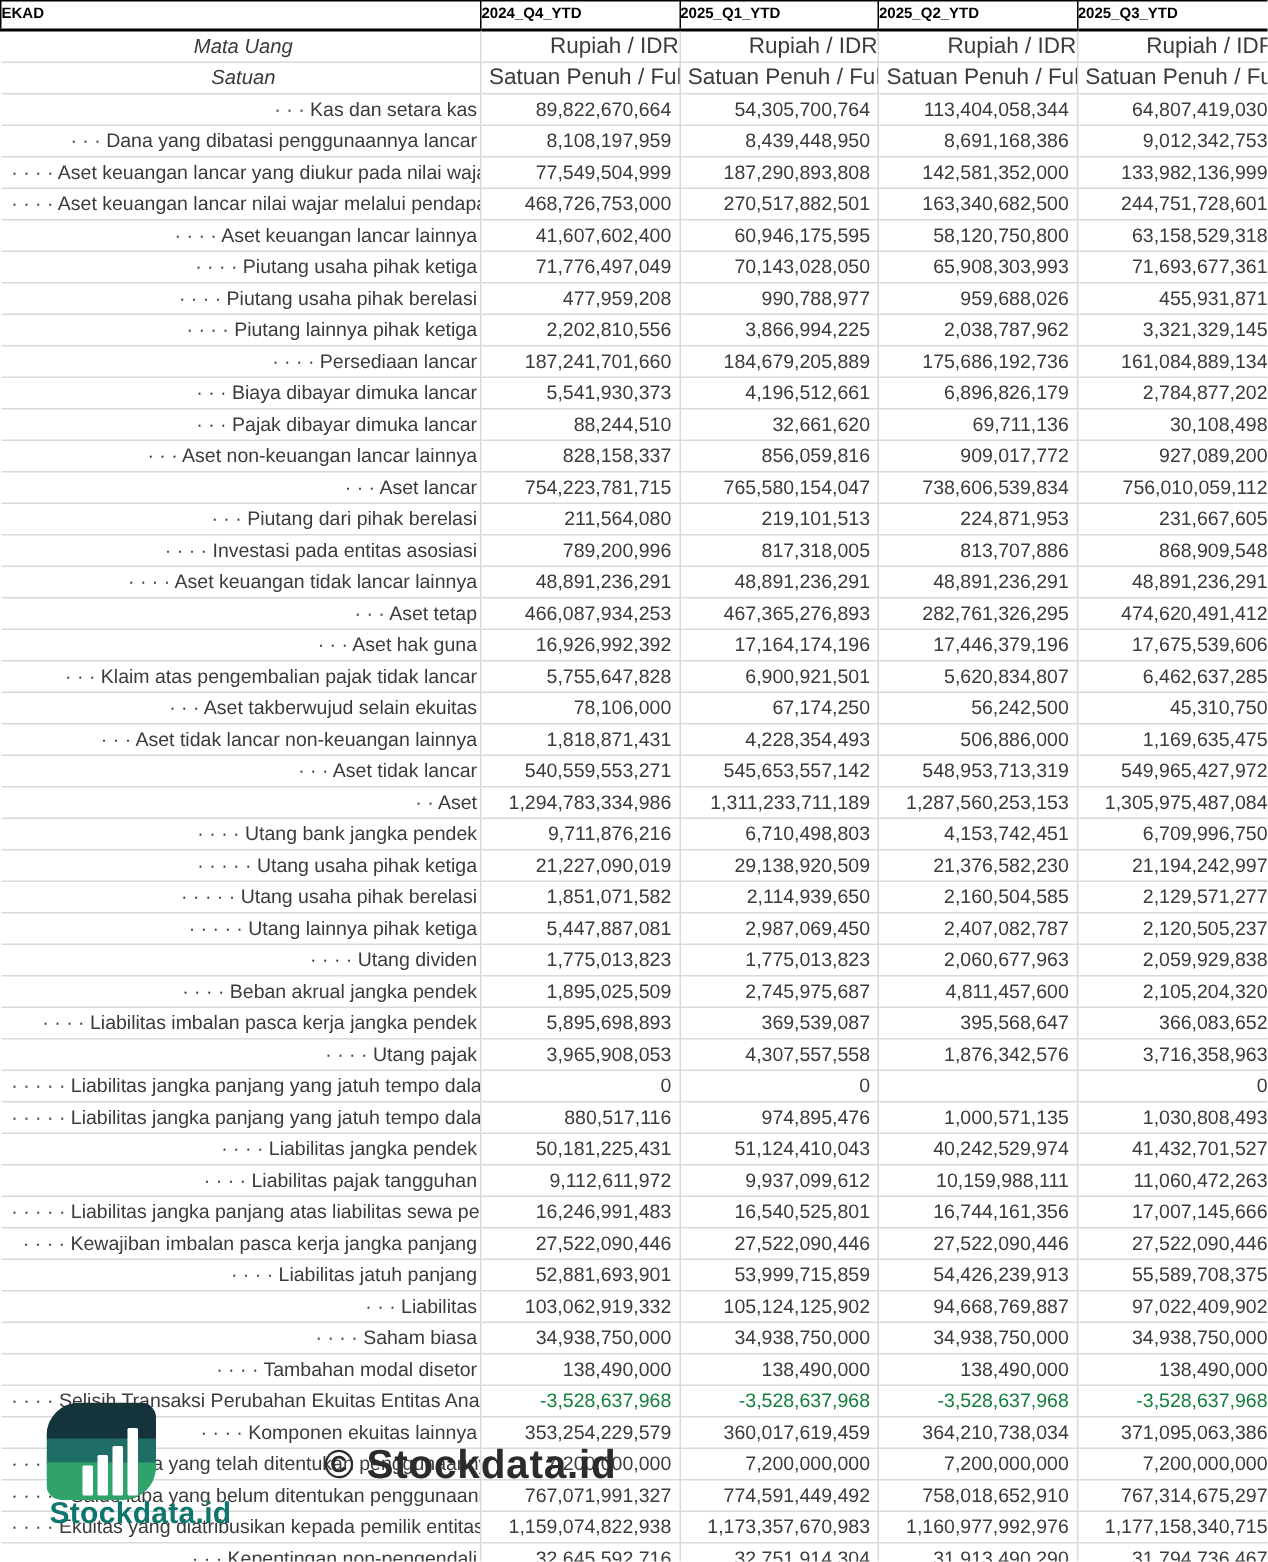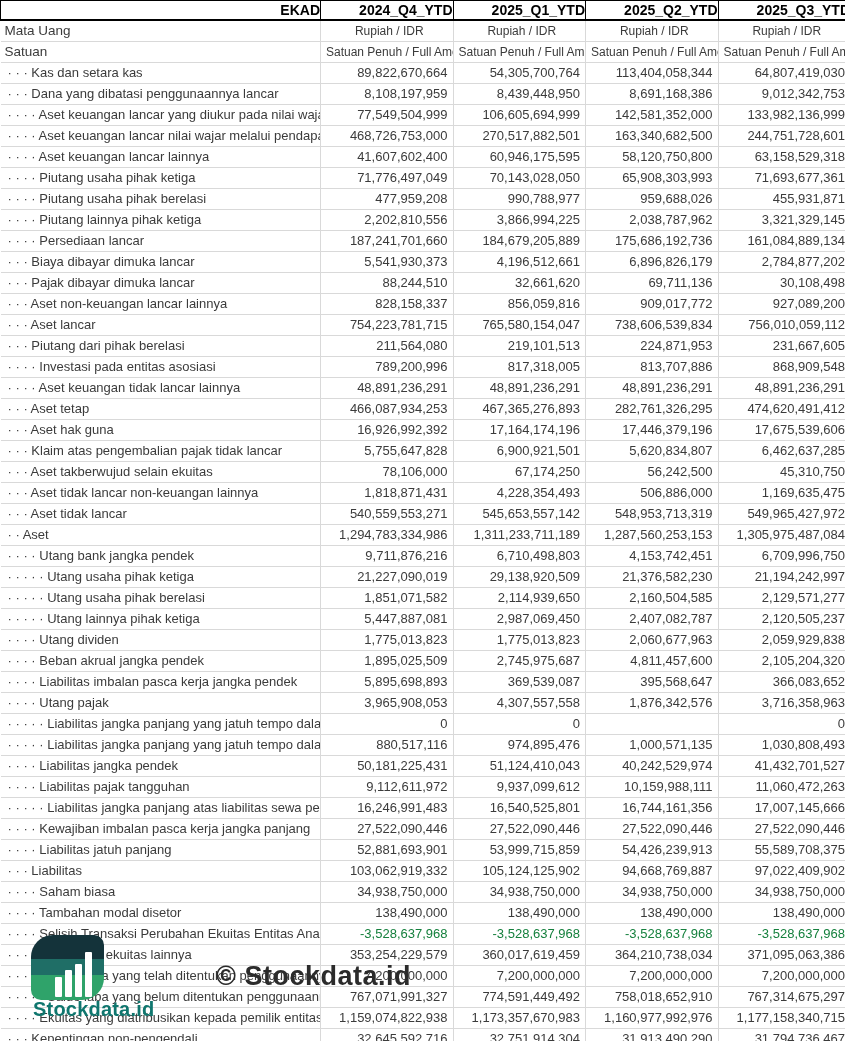--- a/index.html
+++ b/index.html
@@ -13,36 +13,36 @@
     border-collapse:collapse; table-layout:fixed; width:850px;
   }
   col.c-label { width:320px; }
   col.c-val { width:132.5px; }
   th, td {
     height:20px; line-height:20px; font-size:13px;
     white-space:nowrap; overflow:hidden; padding:0;
   }
   thead th {
     height:18px; line-height:18px;
-    font-size:14px; font-weight:bold; color:#000;
-    text-align:right;
+    font-size:10px; font-weight:bold; color:#000;
+    text-align:left;
     border-top:1.5px solid #000;
     border-bottom:2px solid #000;
     border-left:1px solid #000;
     border-right:1px solid #000;
     background:#fff;
   }
   tbody td {
     border-right:1px solid #d9d9d9;
     border-bottom:1px solid #d9d9d9;
   }
-  td.lbl-cell { text-align:left; padding-left:7px; padding-right:2px; }
+  td.lbl-cell { text-align:right; padding-left:7px; padding-right:2px; }
   td.val-cell { text-align:right; padding-right:5px; padding-left:2px; }
-  td.meta-val { text-align:center; padding-left:5px; font-size:12px; }
-  td.meta-lbl { text-align:left; padding-left:4px; font-size:13.5px; }
+  td.meta-val { text-align:right; padding-left:5px; font-size:15px; }
+  td.meta-lbl { text-align:center; padding-left:4px; font-size:13.5px;font-style:italic; }
   .dots { color:#3b3b3b; }
   .neg { color:#15803d; }
   
   .watermark { position:absolute; left:0; top:0; width:845px; height:1041px; pointer-events:none; }
   .wm-logo { position:absolute; left:31px; top:935px; }
   .wm-copy {
     position:absolute; left:216px; top:961px;
     font-size:27px; font-weight:bold; color:#2b2b2b; letter-spacing:0.5px;
     white-space:nowrap;
   }
@@ -99,21 +99,21 @@
         <tr>
           <td class="lbl-cell"><span class="dots">· · · </span><span>Dana yang dibatasi penggunaannya lancar</span></td>
           <td class="val-cell">8,108,197,959</td>
           <td class="val-cell">8,439,448,950</td>
           <td class="val-cell">8,691,168,386</td>
           <td class="val-cell">9,012,342,753</td>
         </tr>
         <tr>
           <td class="lbl-cell"><span class="dots">· · · · </span><span>Aset keuangan lancar yang diukur pada nilai wajar</span></td>
           <td class="val-cell">77,549,504,999</td>
-          <td class="val-cell">106,605,694,999</td>
+          <td class="val-cell">187,290,893,808</td>
           <td class="val-cell">142,581,352,000</td>
           <td class="val-cell">133,982,136,999</td>
         </tr>
         <tr>
           <td class="lbl-cell"><span class="dots">· · · · </span><span>Aset keuangan lancar nilai wajar melalui pendapatan</span></td>
           <td class="val-cell">468,726,753,000</td>
           <td class="val-cell">270,517,882,501</td>
           <td class="val-cell">163,340,682,500</td>
           <td class="val-cell">244,751,728,601</td>
         </tr>

